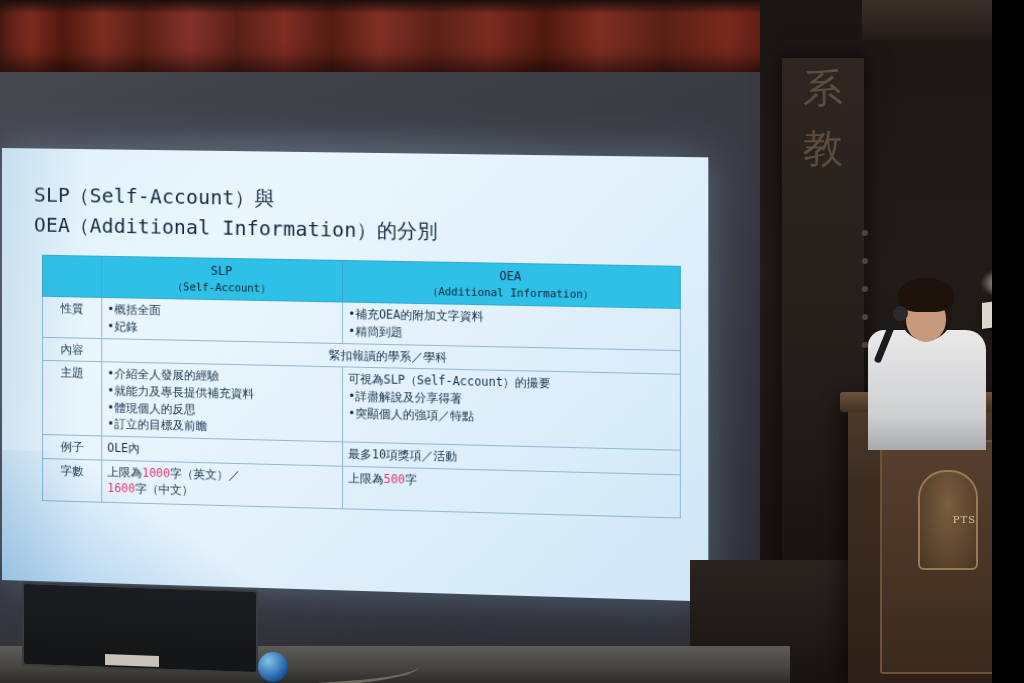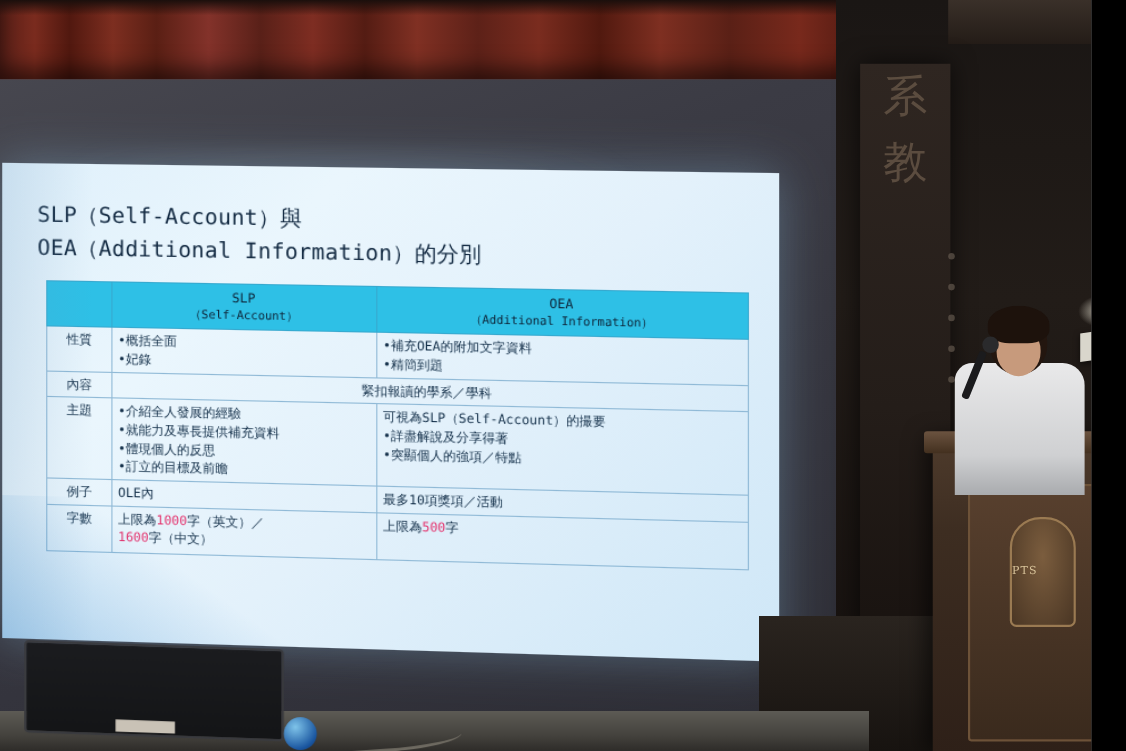--- a/index.html
+++ b/index.html
@@ -210,21 +210,21 @@
   }
   .crest {
     position: absolute;
     left: 918px; top: 470px;
     width: 56px; height: 96px;
     border: 2px solid #9a7a52;
     border-radius: 28px 28px 6px 6px;
     background: radial-gradient(ellipse at 50% 35%, #7b5d3e, #4a3624);
     color: #d8c39a;
     font-size: 10px;
-    text-align: left;
+    text-align: right;
     line-height: 96px;
     font-family: "DejaVu Serif", serif;
     letter-spacing: 1px;
   }
   .speaker-head {
     position: absolute;
     left: 900px; top: 282px;
     width: 52px; height: 58px;
     background: #23160f;
     border-radius: 50% 50% 45% 45%;

